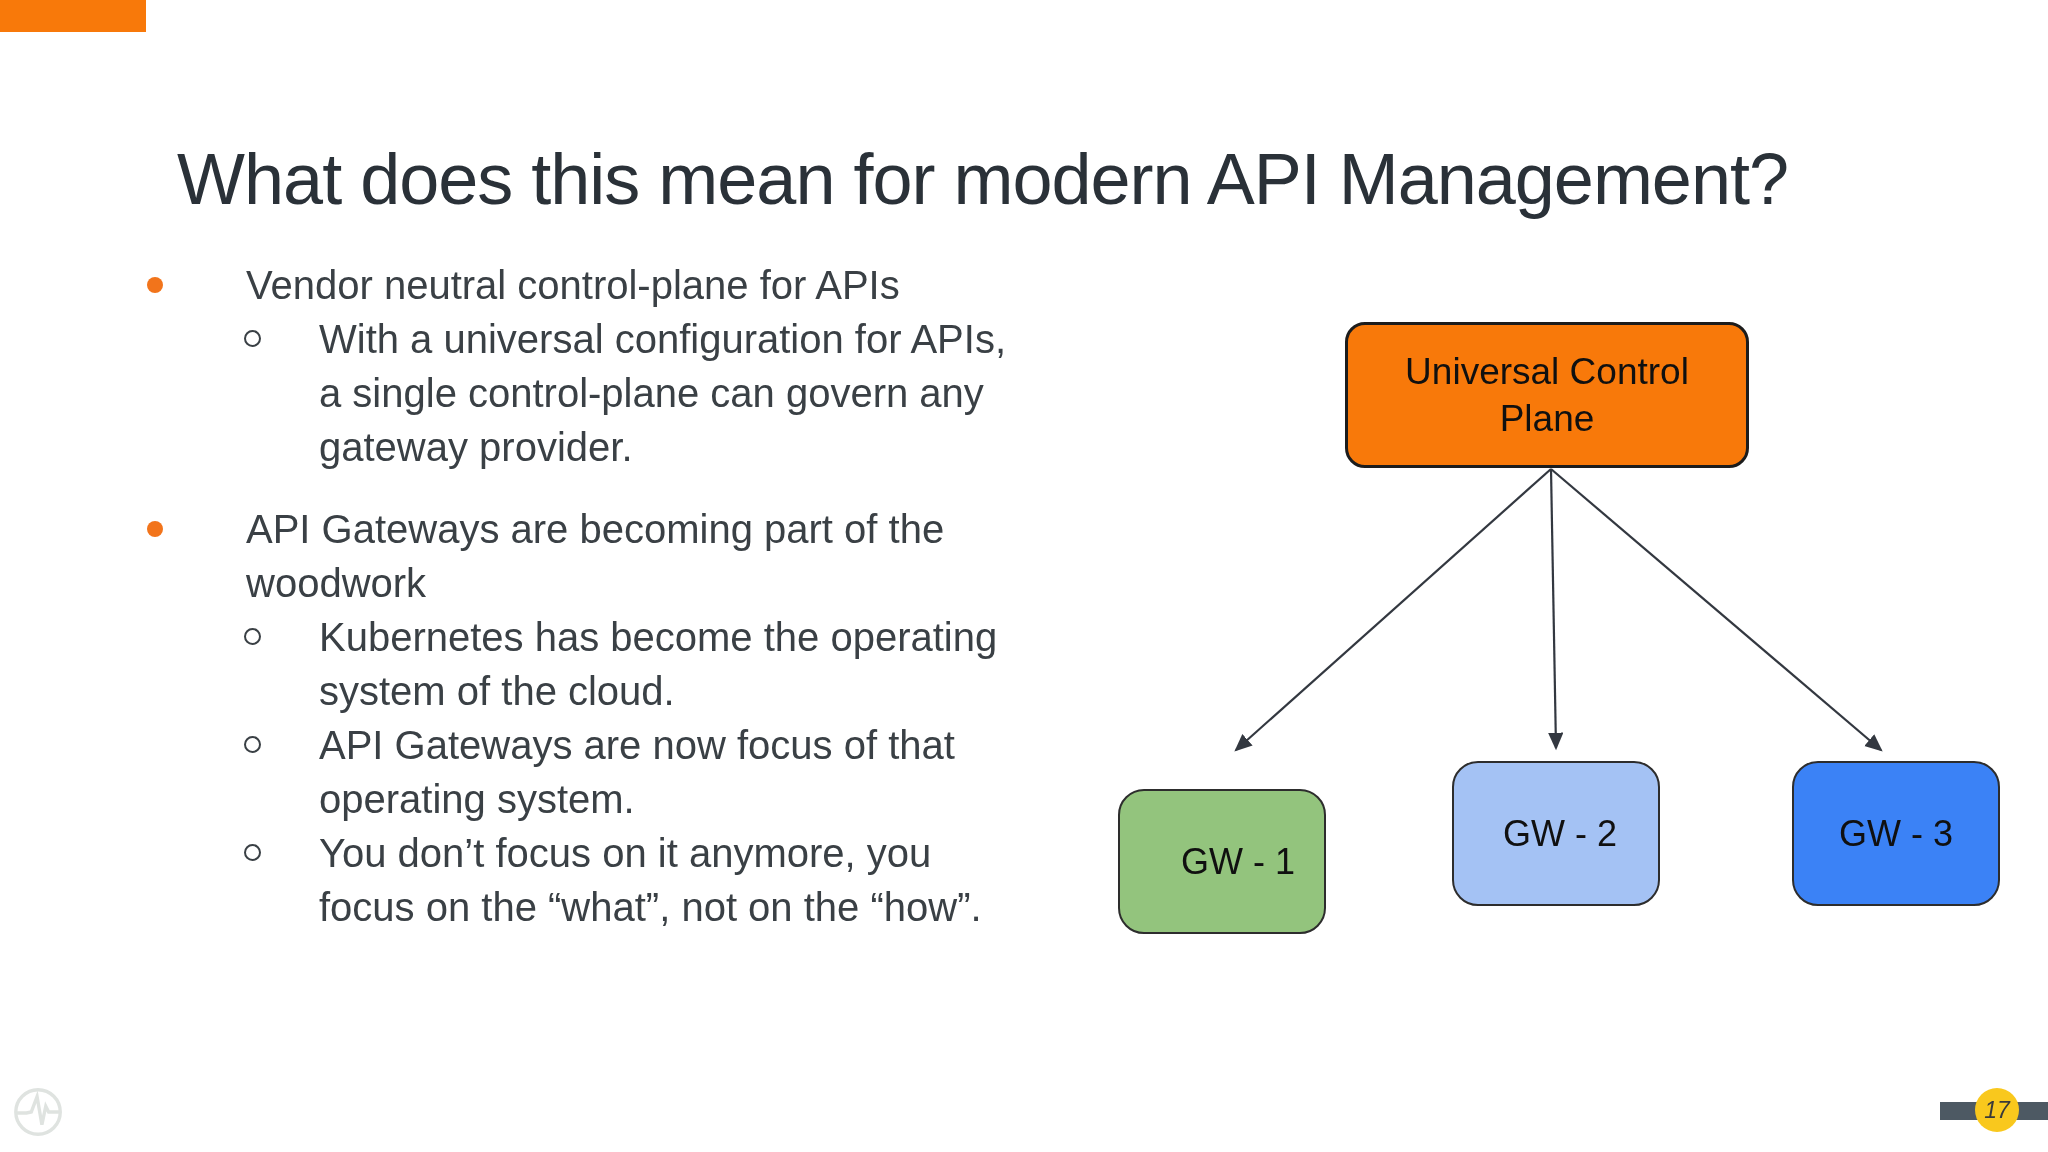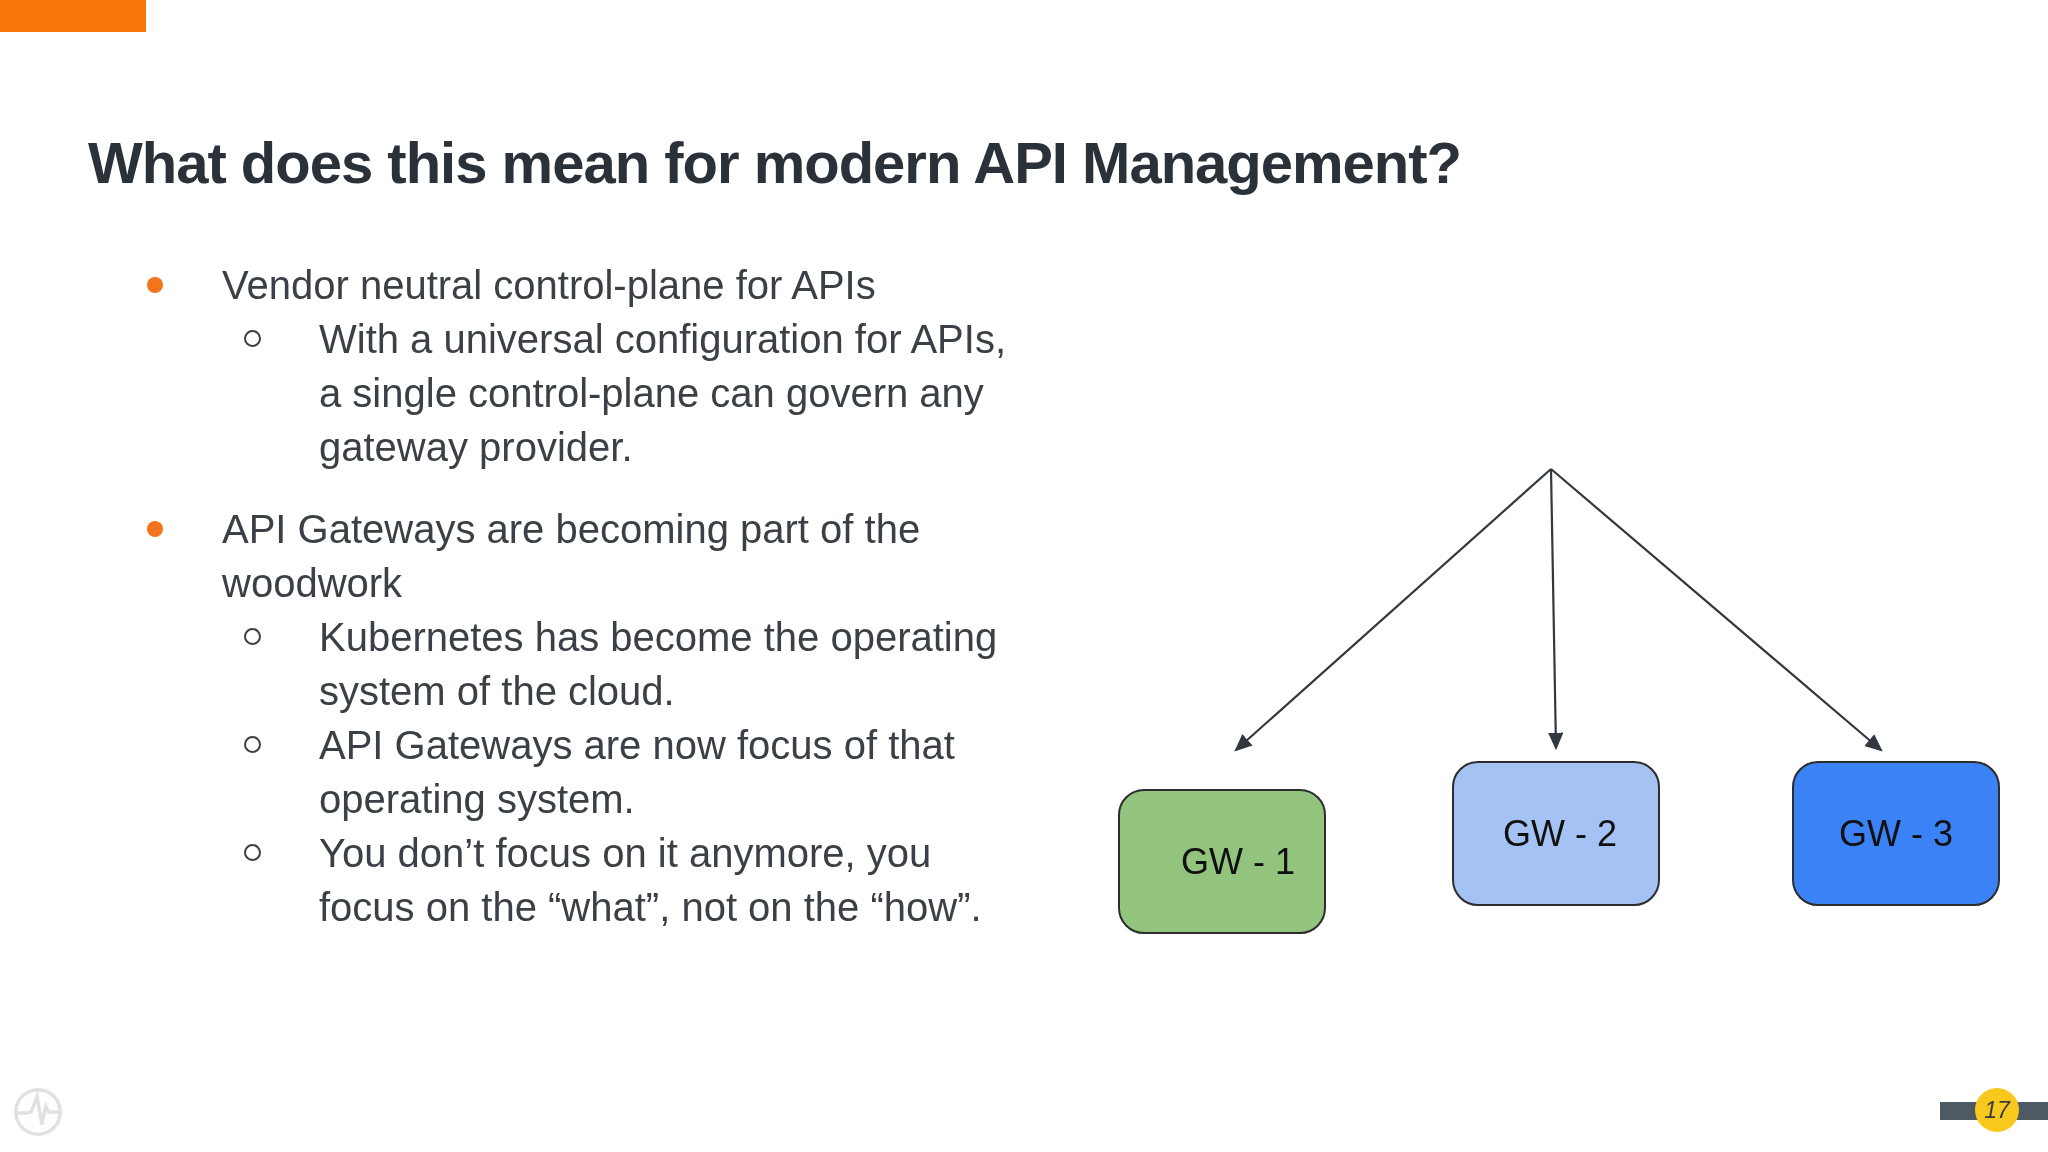--- a/index.html
+++ b/index.html
@@ -24,25 +24,26 @@
     left: 0; top: 0;
     width: 146px; height: 32px;
     background: #F8790A;
   }
 
   
   .title {
     position: absolute;
     left: 88px; top: 92px;
     width: 1700px;
-    font-size: 58px;
-    font-weight: bold;
+    font-size: 72px;
+    font-weight: normal;
     letter-spacing: -1px;
     color: #2A3138;
     line-height: 1.1;
+    text-align: right;
   }
 
   
   .content {
     position: absolute;
     left: 140px; top: 258px;
     width: 900px;
     font-size: 40px;
     line-height: 54px;
     color: #3A4045;
@@ -58,21 +59,21 @@
     border-radius: 50%;
     background: #F2741B;
   }
   .circ {
     width: 13px; height: 13px;
     margin-top: 18px;
     border-radius: 50%;
     border: 2.5px solid #3A4045;
     background: transparent;
   }
-  .btext.l1t { width: 810px; }
+  .btext.l1t { width: 810px; margin-left: 24px; }
   .btext.l2t { width: 700px; }
 
   
   .node {
     position: absolute;
     box-sizing: border-box;
     display: flex;
     align-items: center;
     justify-content: center;
     text-align: center;
@@ -191,20 +192,23 @@
     <defs>
       <marker id="arrowhead" markerWidth="9" markerHeight="8" refX="7" refY="3.5" orient="auto">
         <path d="M0,0 L8,3.5 L0,7 Z" fill="#333840"></path>
       </marker>
     </defs>
     <line x1="1551" y1="469" x2="1236" y2="750" marker-end="url(#arrowhead)"></line>
     <line x1="1551" y1="469" x2="1556" y2="748" marker-end="url(#arrowhead)"></line>
     <line x1="1551" y1="469" x2="1881" y2="750" marker-end="url(#arrowhead)"></line>
   </svg>
 
+  <div class="node ucp" style="background-color: rgb(248, 121, 10);">
+    <span class="inner">Universal Control Plane</span>
+  </div>
 
   <div class="node gw gw1" style="background-color: rgb(147, 196, 125);">
     <span>GW - 1</span>
   </div>
 
   <div class="node gw gw2" style="background-color: rgb(164, 194, 244); padding-left: 8px;">
     <span>GW - 2</span>
   </div>
 
   <div class="node gw gw3" style="background-color: #3b82f6;">

